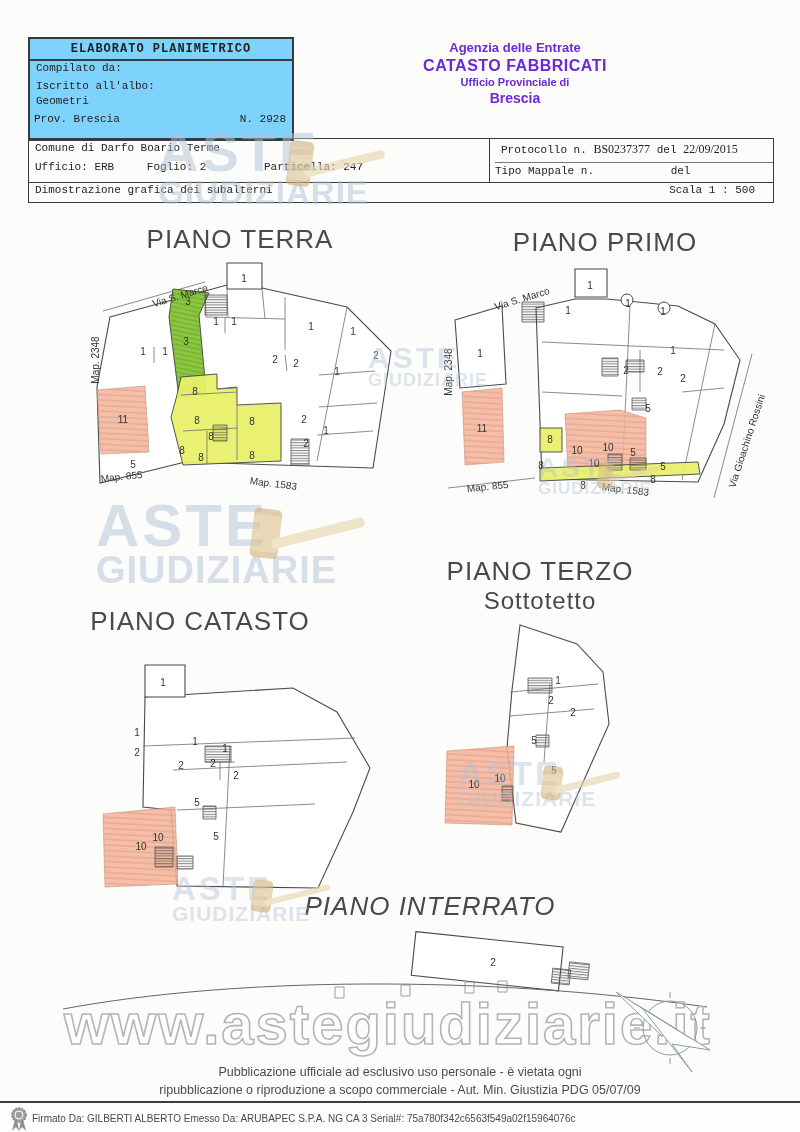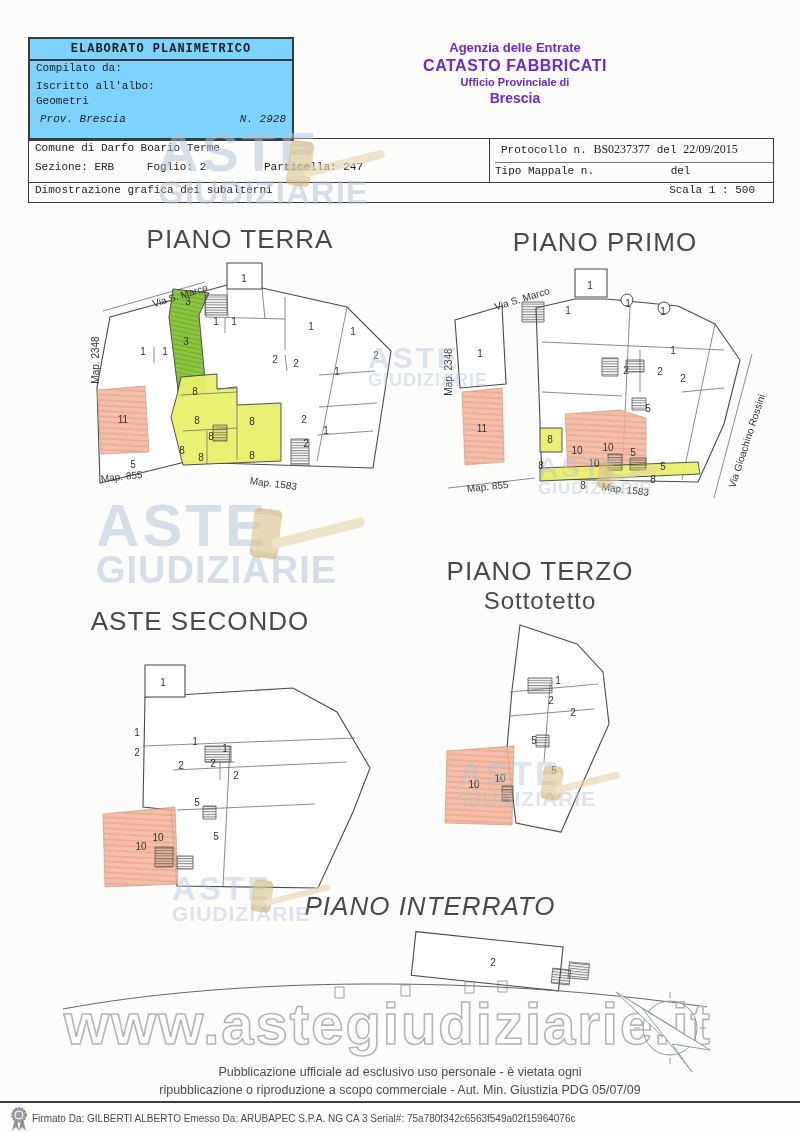--- a/index.html
+++ b/index.html
@@ -4,21 +4,21 @@
 <style>
   html,body{margin:0;padding:0;background:#e8e8e6;}
   #page{position:relative;width:800px;height:1132px;background:#fcfcfa;overflow:hidden;
         font-family:"Liberation Sans",sans-serif;color:#222;}
 
   
   .mono{font-family:"Liberation Mono","DejaVu Sans Mono",monospace;}
   #leftbox{position:absolute;left:28px;top:37px;width:262px;height:100px;border:2px solid #3a3a3a;background:#7dd3fc;}
   #leftbox .ttl{border-bottom:2px solid #3a3a3a;text-align:center;font-weight:bold;font-size:12px;padding:3px 0;letter-spacing:1px;}
   #leftbox .row{font-size:11px;padding:1px 6px;line-height:13px;}
-  #leftbox .spread{display:flex;justify-content:space-between;padding:4px 6px 0 10px;font-size:11px;font-style:italic;}
+  #leftbox .spread{display:flex;justify-content:space-between;padding:4px 6px 0 4px;font-size:11px;}
 
   #agency{position:absolute;left:400px;top:40px;width:230px;text-align:center;color:#6d28d9;font-weight:bold;line-height:1.25;}
   #agency .a1{font-size:13px;}
   #agency .a2{font-size:16px;letter-spacing:.5px;}
   #agency .a3{font-size:11px;}
   #agency .a4{font-size:14px;}
 
   #row2{position:absolute;left:28px;top:138px;width:744px;height:43px;border:1.5px solid #3a3a3a;background:transparent;}
   #row2 .vdiv{position:absolute;left:460px;top:0;width:0;height:100%;border-left:1.5px solid #3a3a3a;}
   #row2 .l1{position:absolute;left:6px;top:3px;font-size:11px;}
@@ -99,21 +99,21 @@
     <div class="a1">Agenzia delle Entrate</div>
     <div class="a2">CATASTO FABBRICATI</div>
     <div class="a3">Ufficio Provinciale di</div>
     <div class="a4">Brescia</div>
   </div>
 
   <div id="row2" class="mono">
     <div class="vdiv"></div>
     <div class="l1">Comune di Darfo Boario Terme</div>
     <div class="l2">
-      <span>Sezione: ERB</span>
+      <span>Ufficio: ERB</span>
       <span>Foglio: 2</span>
     </div>
     <div class="part">Particella: 247</div>
     <div class="p1">
       <span>Protocollo n.</span>
       <span class="serif">BS0237377</span>
       <span>del</span>
       <span class="serif">22/09/2015</span>
     </div>
     <div class="p2">
@@ -174,21 +174,21 @@
   </div>
   <div class="gavel" style="left:252px;top:878px;width:78px;height:38px;">
       <div class="g-head"></div>
       <div class="g-handle"></div>
     </div>
 
   <div id="wm-url">www.astegiudiziarie.it</div>
 
   <div class="ptitle" style="left:85px;top:224px;width:310px;">PIANO TERRA</div>
   <div class="ptitle" style="left:440px;top:227px;width:330px;">PIANO PRIMO</div>
-  <div class="ptitle" style="left:60px;top:606px;width:280px;">ASTE SECONDO</div>
+  <div class="ptitle" style="left:60px;top:606px;width:280px;">PIANO CATASTO</div>
   <div class="ptitle" style="left:430px;top:556px;width:220px;">
     <div>PIANO TERZO</div>
     <div class="psub">Sottotetto</div>
   </div>
   <div class="ptitle" style="left:280px;top:891px;width:300px;font-style:italic;">PIANO INTERRATO</div>
 
   <svg class="plan" style="left:85px;top:255px;z-index:2;" width="310" height="250" viewBox="0 0 310 250">
     <path class="outl" d="M25,62 L142,30 L177,33 L262,52 L306,96 L288,213 L100,207 L15,228 L12,132 Z"></path>
     <rect class="outl" x="142" y="8" width="35" height="26"></rect>
     <path class="part" d="M18,56 L120,27"></path>

